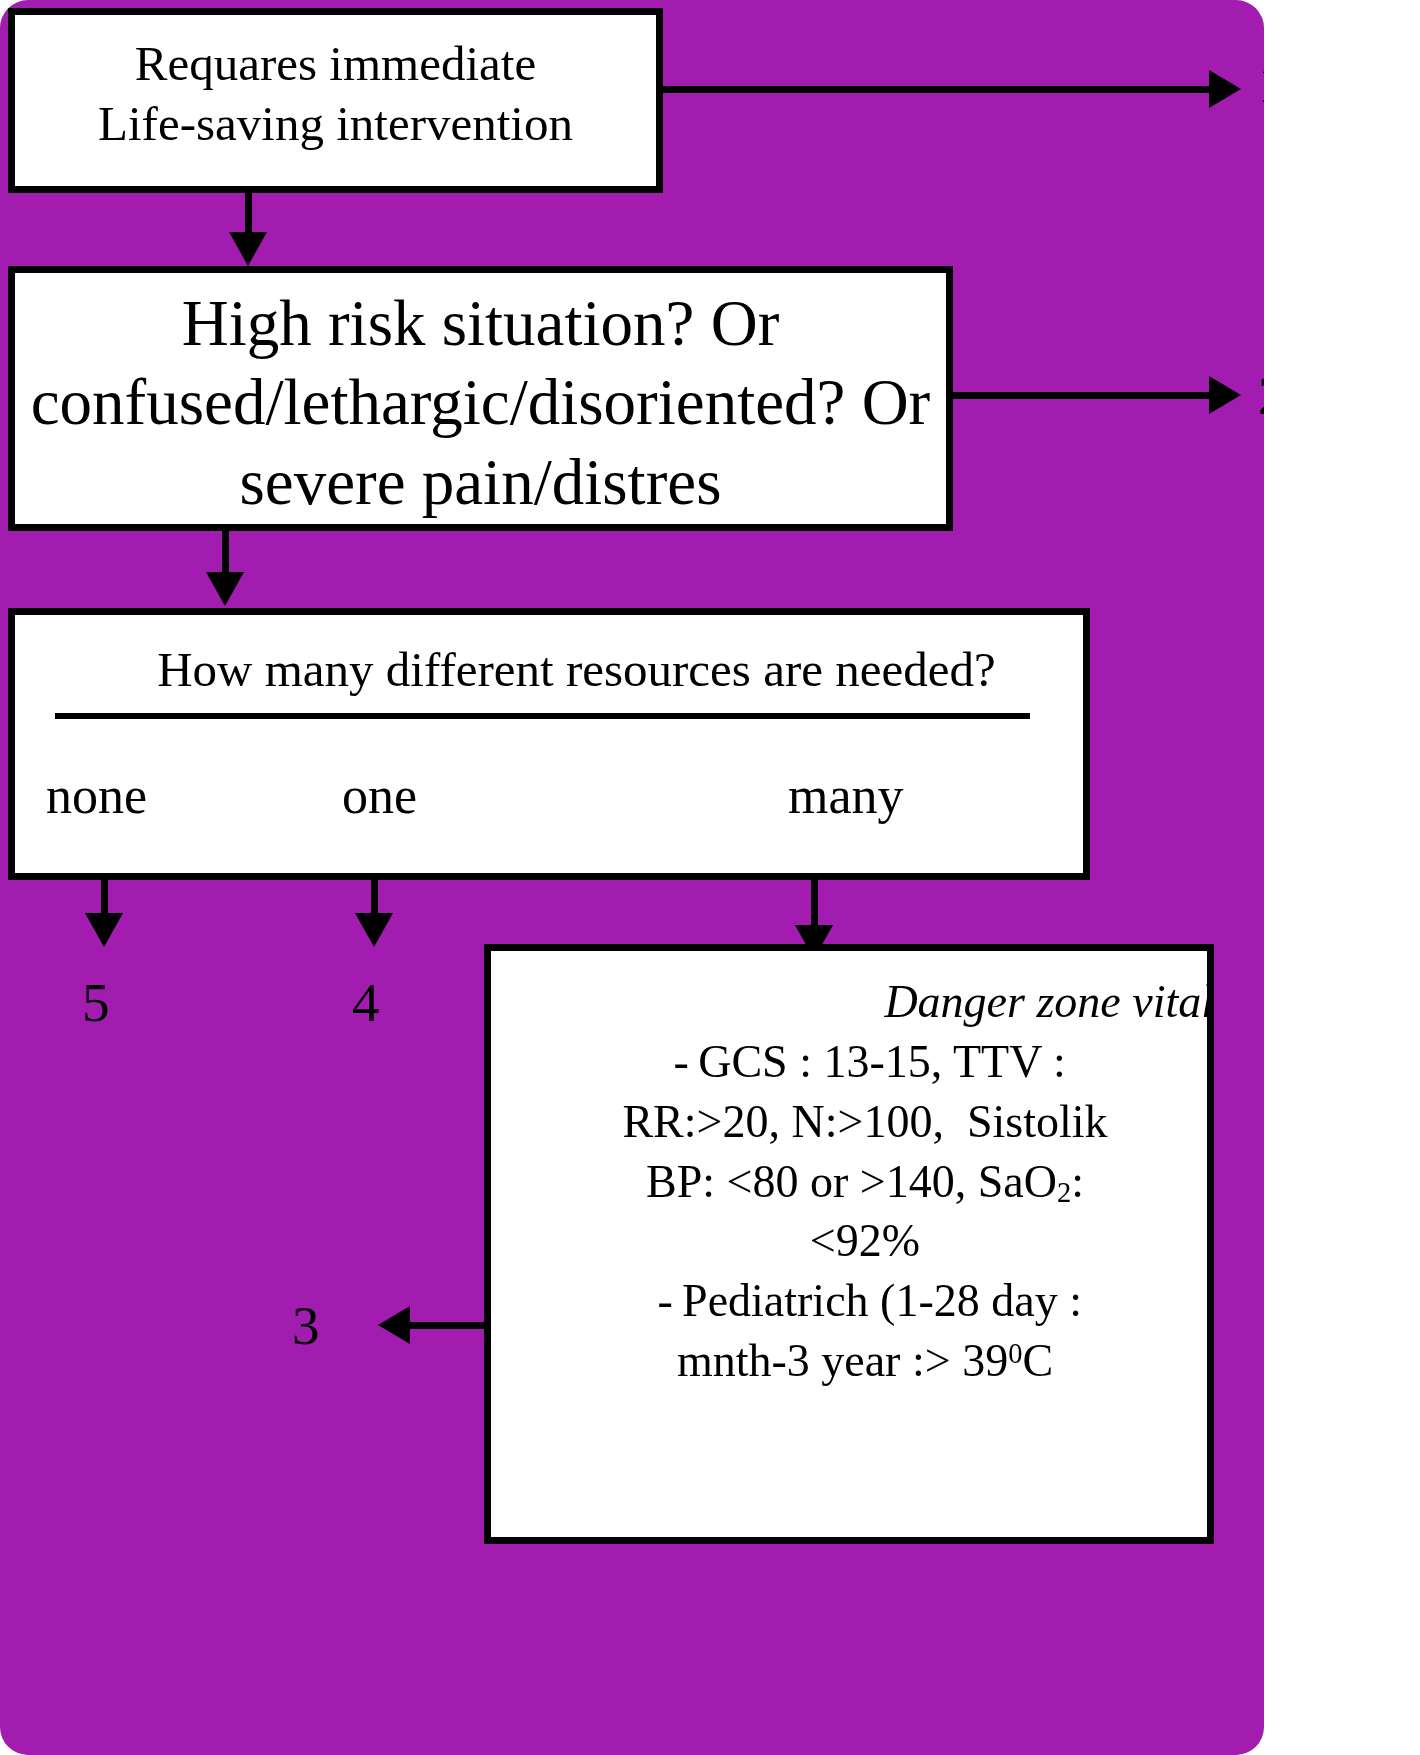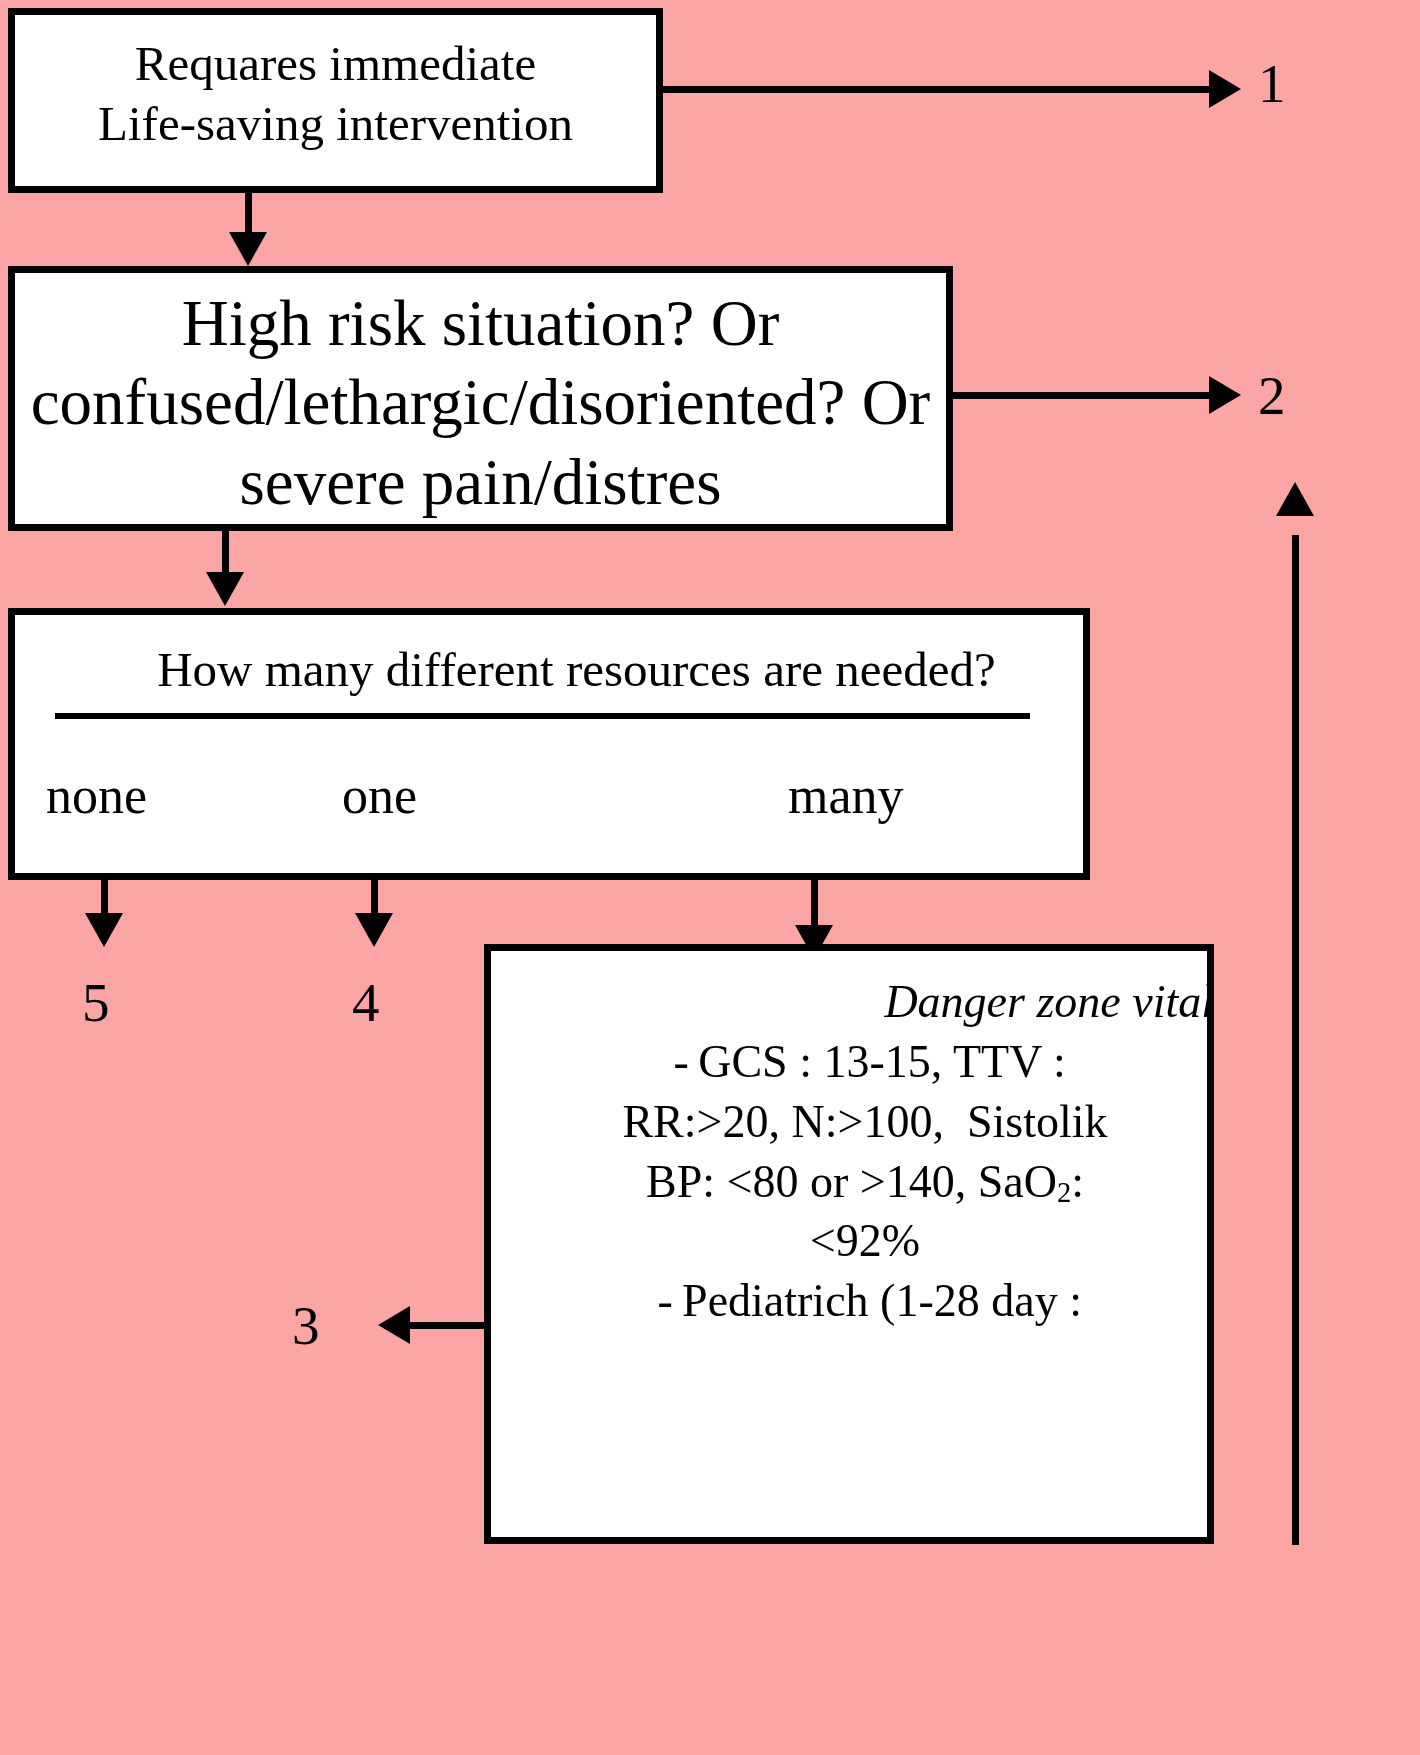--- a/index.html
+++ b/index.html
@@ -2,24 +2,25 @@
 <html><head>
 <meta charset="utf-8">
 <style>
   html,body{margin:0;padding:0;background:#ffffff;}
   body{
     font-family:"Liberation Serif","DejaVu Serif",serif;
     color:#000000;
   }
   #canvas{
     position:relative;
-    width:1420px;
+    width:1264px;
     height:1755px;
-    background:#fca5a5;
+    background:#a21caf;
     overflow:hidden;
+    border-radius:28px;
   }
   .box{
     position:absolute;
     border:7px solid #000000;
     background:#ffffff;
     box-sizing:border-box;
   }
   .boxtext{
     position:absolute;
     text-align:center;
@@ -182,20 +183,21 @@
   <div id="dz-body">
     <div class="dz-line">
       <span class="dash">-</span>GCS : 13-15, TTV :
     </div>
     <div class="dz-line">RR:&gt;20, N:&gt;100,&nbsp; Sistolik</div>
     <div class="dz-line">BP: &lt;80 or &gt;140, SaO<sub>2</sub>:</div>
     <div class="dz-line">&lt;92%</div>
     <div class="dz-line">
       <span class="dash">-</span>Pediatrich (1-28 day :
     </div>
+    <div class="dz-line">mnth-3 year :&gt; 39<sup>0</sup>C</div>
   </div>
 
   <div class="hline" style="left:410px; top:1322px; width:80px;"></div>
   <div class="arrow-l" style="left:378px; top:1306px;"></div>
   <div class="num" id="num3">3</div>
 
   <div class="vline" style="left:1292px; top:535px; height:1010px;"></div>
   <div class="arrow-u" style="left:1276px; top:482px;"></div>
 
 </div>

